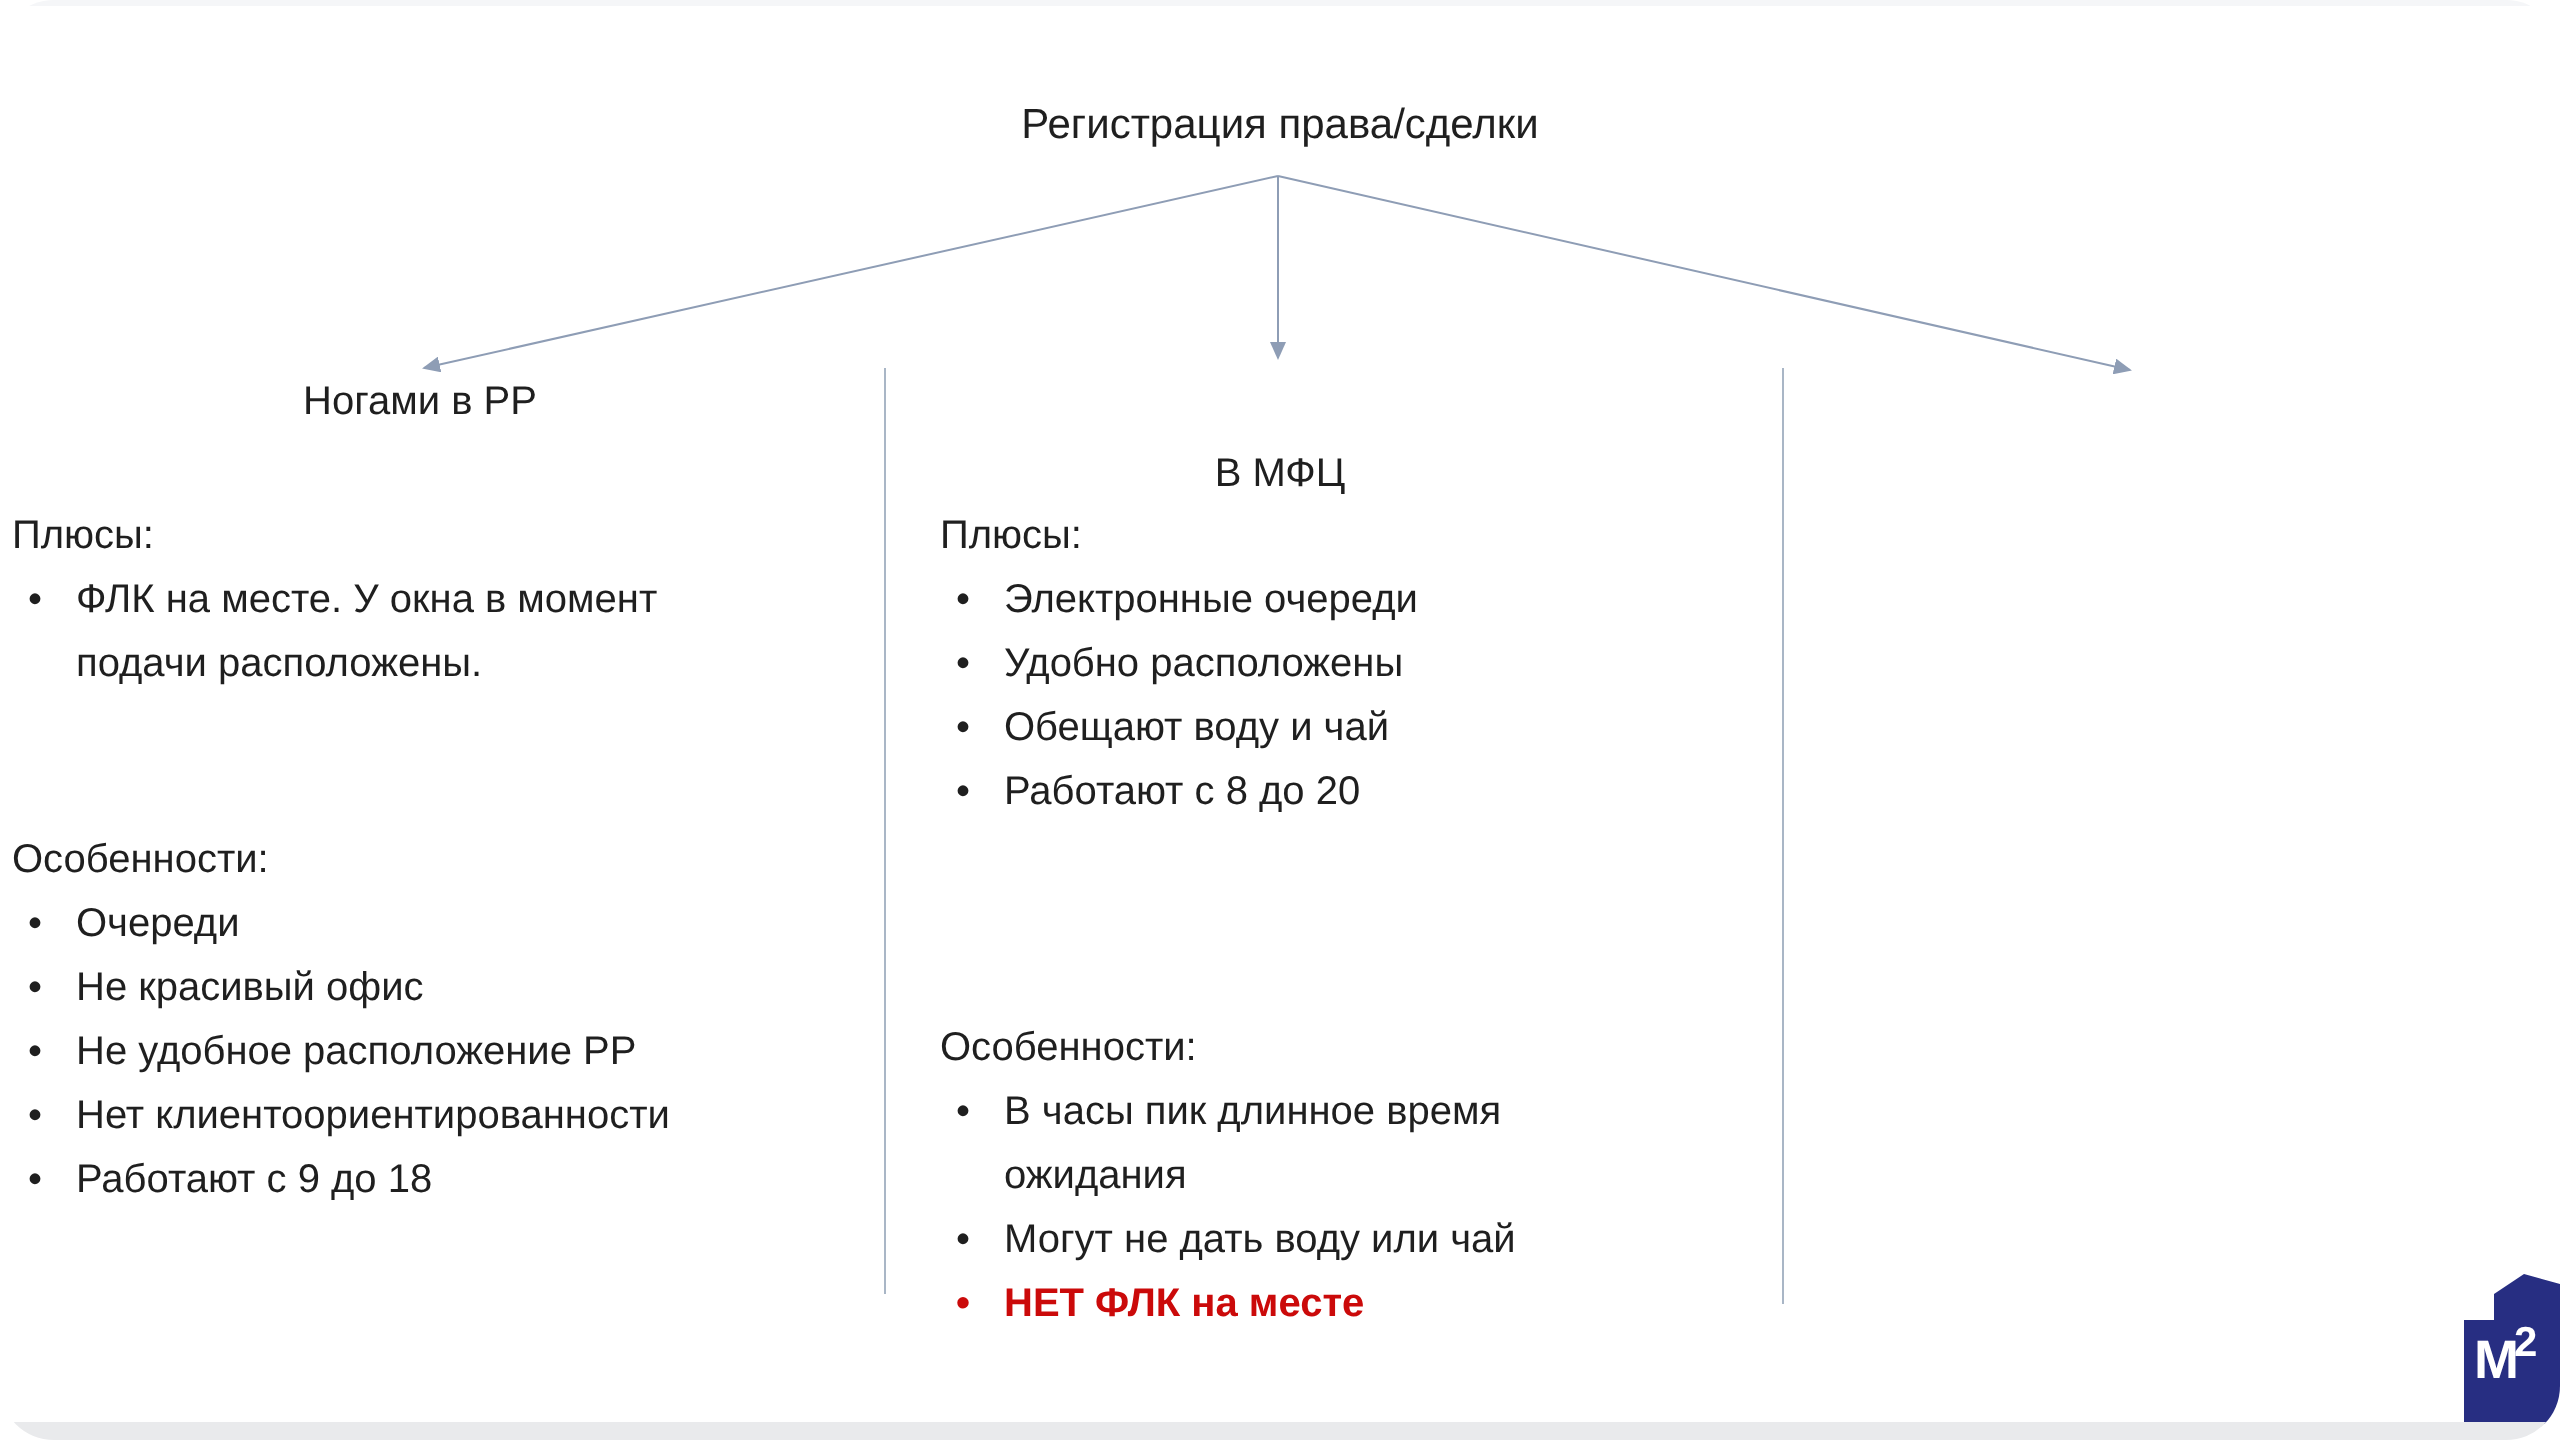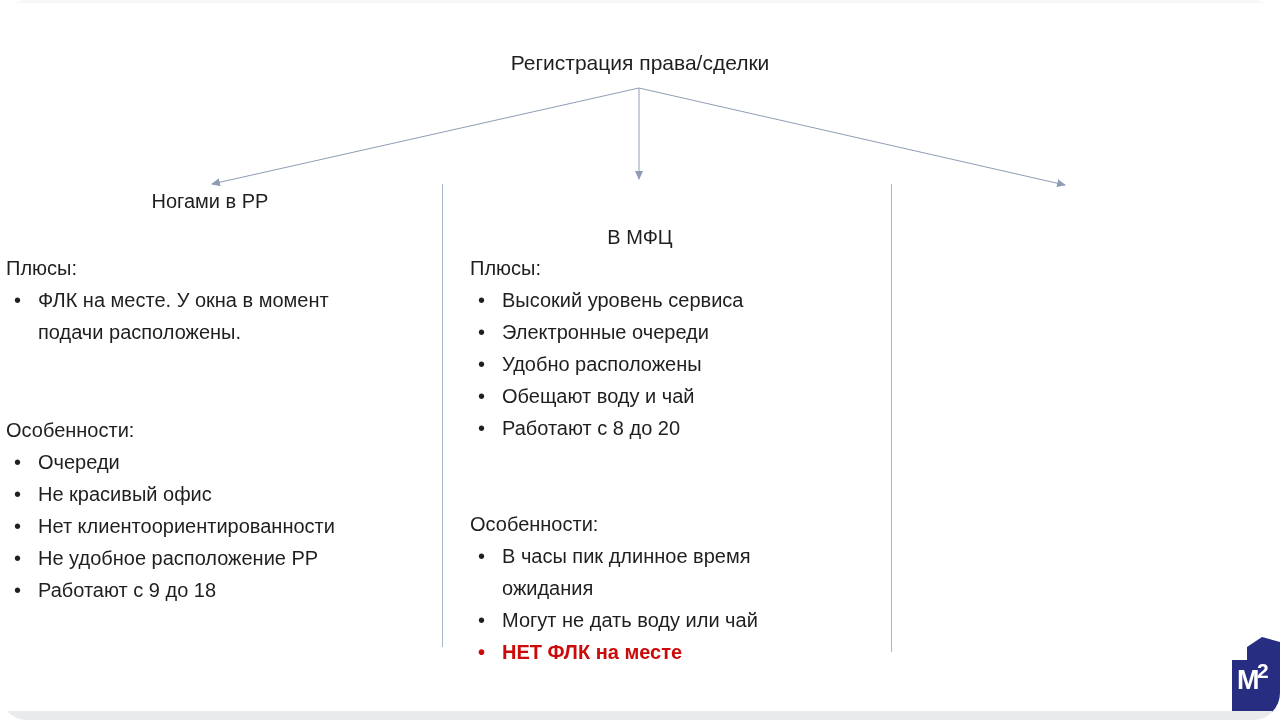--- a/index.html
+++ b/index.html
@@ -129,30 +129,29 @@
     <ul>
       <li>ФЛК на месте. У окна в момент подачи расположены.</li>
     </ul>
   </div>
 
   <div class="block left-features">
     <span class="label">Особенности:</span>
     <ul>
       <li>Очереди</li>
       <li>Не красивый офис</li>
+      <li>Не удобное расположение РР</li>
       <li>Нет клиентоориентированности</li>
-      <li>Не удобное расположение РР</li>
       <li>Работают с 9 до 18</li>
     </ul>
   </div>
 
   <div class="block mid-pros">
     <span class="label">Плюсы:</span>
     <ul>
-      <li>Высокий уровень сервиса</li>
       <li>Электронные очереди</li>
       <li>Удобно расположены</li>
       <li>Обещают воду и чай</li>
       <li>Работают с 8 до 20</li>
     </ul>
   </div>
 
   <div class="block mid-features">
     <span class="label">Особенности:</span>
     <ul>

